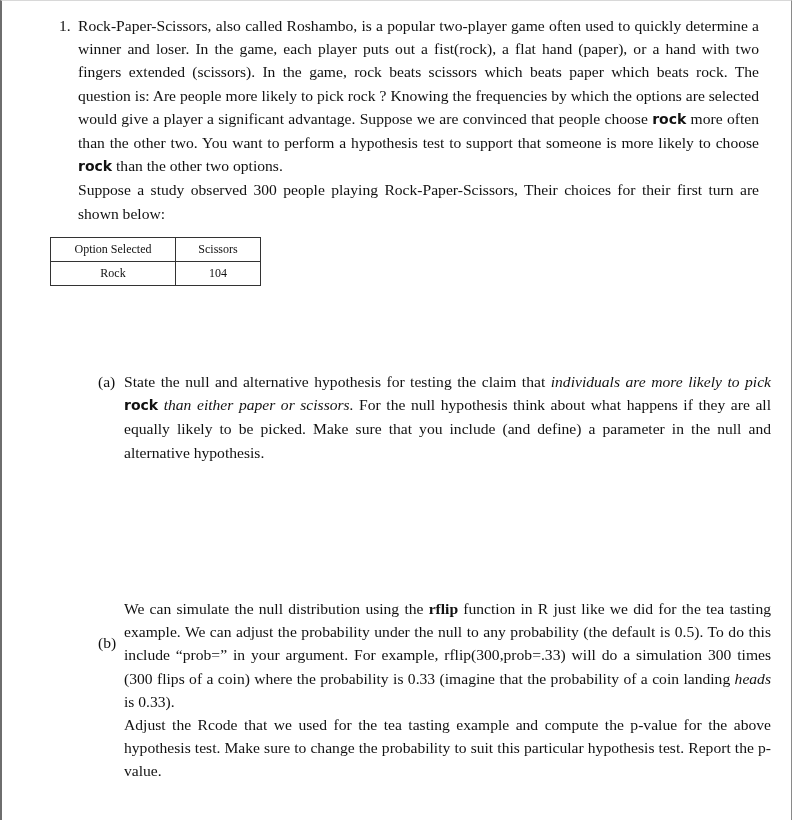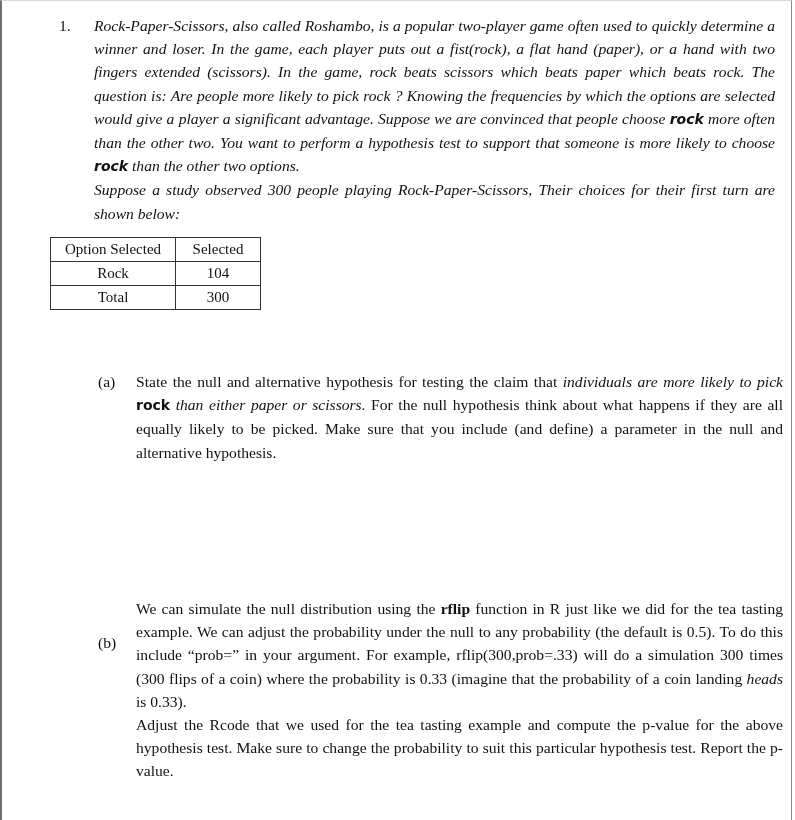--- a/index.html
+++ b/index.html
@@ -1,31 +1,31 @@
 <!DOCTYPE html>
 <html><head>
 <meta charset="utf-8">
 <style>
   html, body { margin:0; padding:0; }
   body { width:795px; height:820px; background:#ffffff; position:relative; overflow:hidden;
          font-family:"DejaVu Serif","Liberation Serif",serif; color:#111; }
   .page { position:absolute; left:0; top:0; width:792px; height:820px; background:#fff;
           border-left:2px solid #6e6e6e; border-right:1px solid #8a8a8a; box-sizing:border-box;
           border-top:1px solid #d8d8d8; }
-  .para { position:absolute; left:92px; width:681px; font-family:"Liberation Serif",serif;
-          font-size:15.6px; line-height:23.2px; text-align:justify;font-style:italic; }
+  .para { position:absolute; left:76px; width:681px; font-family:"Liberation Serif",serif;
+          font-size:15.6px; line-height:23.2px; text-align:justify; }
   .num { position:absolute; left:57px; font-family:"Liberation Serif",serif; font-size:15.6px; line-height:23.2px; }
   .sub-label { position:absolute; left:96px; font-family:"Liberation Serif",serif; font-size:15.6px; line-height:23.2px; }
   .sub { position:absolute; left:122px; width:647px; font-family:"Liberation Serif",serif;
-         font-size:15.6px; line-height:23.2px; text-align:justify;margin-left:12px; }
+         font-size:15.6px; line-height:23.2px; text-align:justify; }
   b.bf { font-family:"DejaVu Sans","Liberation Sans",sans-serif; font-weight:bold; font-size:14px; }
   b.rb { font-weight:bold; }
   i { font-style:italic; }
   table.freq { position:absolute; left:48px; top:236px; border-collapse:collapse;
-               font-family:"Liberation Serif",serif; font-size:15px; }
+               font-family:"Liberation Serif",serif; font-size:12px; }
   table.freq td, table.freq th { border-left:1px solid #333; border-right:1px solid #333;
                padding:0 4px; text-align:center; font-weight:normal; height:23px; line-height:23px; }
   table.freq { border:1.3px solid #333; }
   table.freq thead th { border-bottom:1.3px solid #333; }
   table.freq tr.total td { border-top:1.3px solid #333; }
   td.opt, th.opt { width:116px; }
   td.fq, th.fq { width:76px; }
 </style>
 </head>
 <body>
@@ -36,31 +36,27 @@
 
   <div class="para" style="top:13px;">
     <span>Rock-Paper-Scissors, also called Roshambo, is a popular two-player game often used to quickly determine a winner and loser. In the game, each player puts out a fist(rock), a flat hand (paper), or a hand with two fingers extended (scissors). In the game, rock beats scissors which beats paper which beats rock. The question is: Are people more likely to pick rock ? Knowing the frequencies by which the options are selected would give a player a significant advantage. Suppose we are convinced that people choose </span><b class="bf">rock</b><span> more often than the other two. You want to perform a hypothesis test to support that someone is more likely to choose </span><b class="bf">rock</b><span> than the other two options.</span><br>
     <span style="text-align:justify;">Suppose a study observed 300 people playing Rock-Paper-Scissors, Their choices for their first turn are shown below:</span>
   </div>
 
   <table class="freq">
     <thead>
       <tr>
         <th class="opt">Option Selected</th>
-        <th class="fq">Selected</th>
+        <th class="fq">Scissors</th>
       </tr>
     </thead>
     <tbody>
       <tr>
         <td class="opt">Rock</td>
         <td class="fq">104</td>
-      </tr>
-      <tr class="total">
-        <td class="opt">Total</td>
-        <td class="fq">300</td>
       </tr>
     </tbody>
   </table>
 
   <div class="sub-label" style="top:369px;">(a)</div>
   <div class="sub" style="top:369px;">
     <span>State the null and alternative hypothesis for testing the claim that </span><i>individuals are more likely to pick </i><b class="bf">rock</b><i> than either paper or scissors.</i><span> For the null hypothesis think about what happens if they are all equally likely to be picked. Make sure that you include (and define) a parameter in the null and alternative hypothesis.</span>
   </div>
 
   <div class="sub-label" style="top:630px;">(b)</div>

